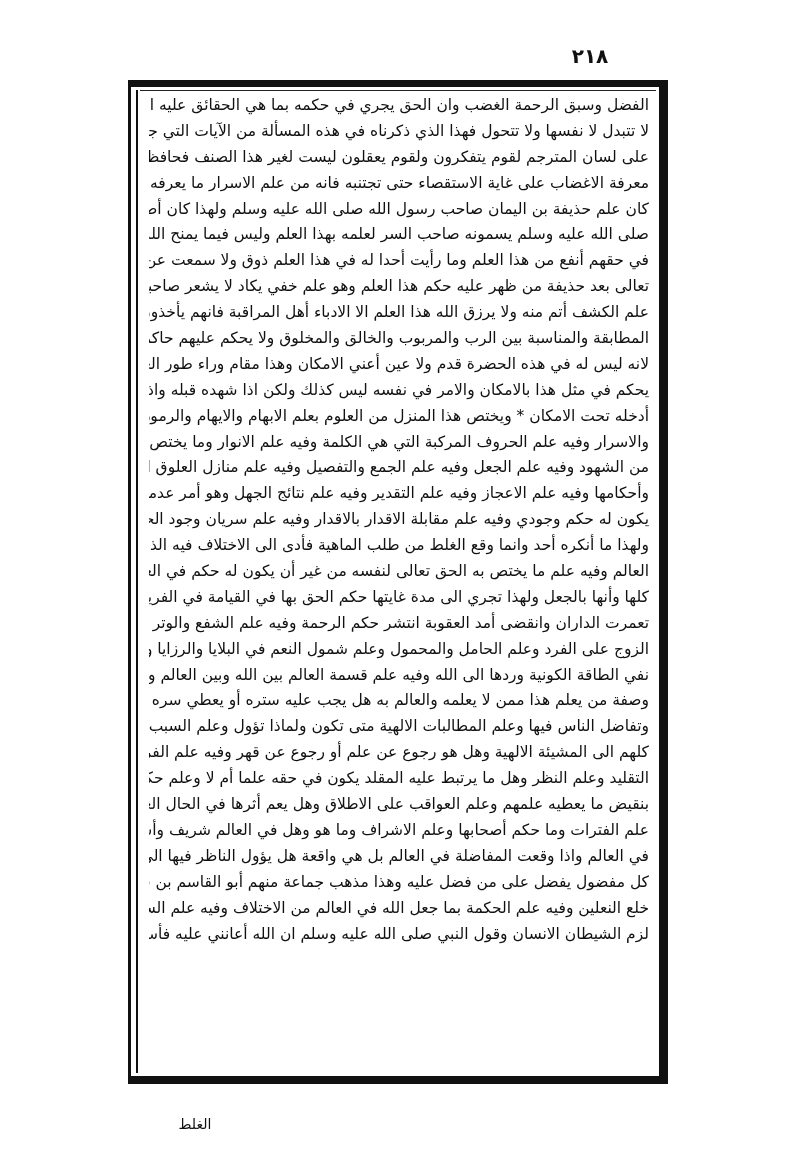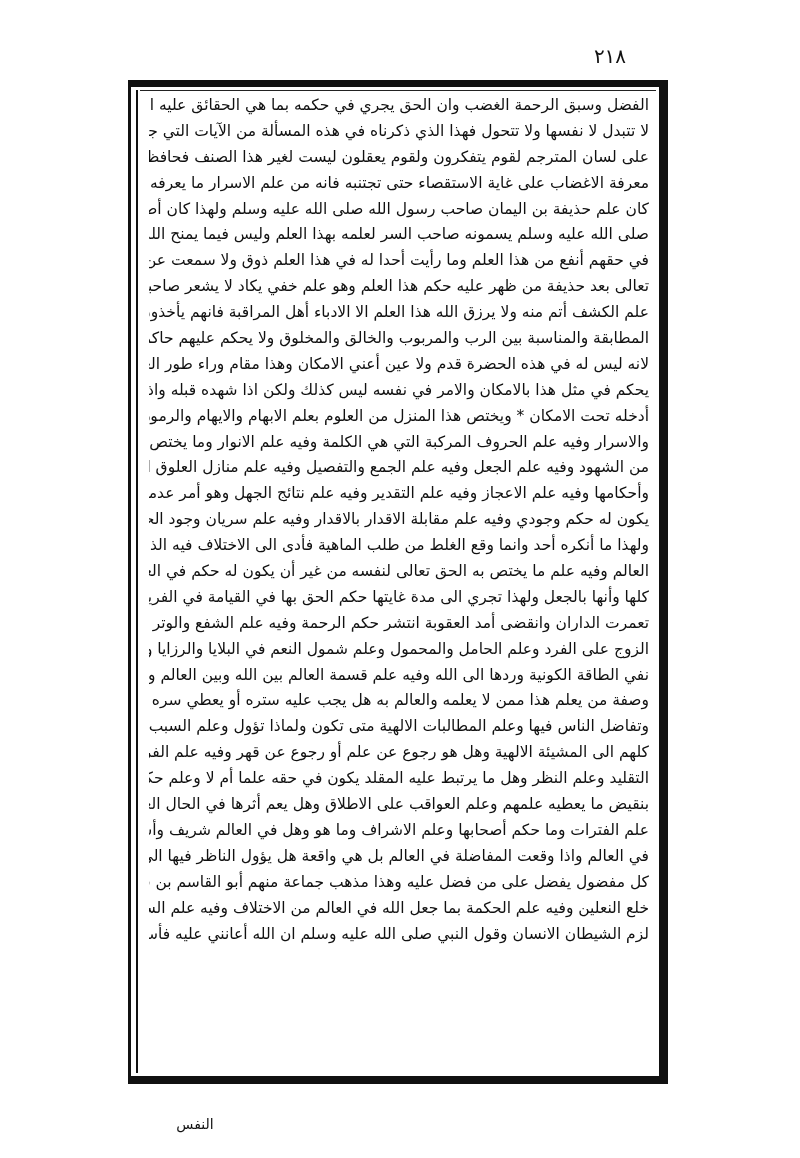--- a/index.html
+++ b/index.html
@@ -1,22 +1,22 @@
 <!DOCTYPE html>
 <html><head>
 <meta charset="utf-8">
 <style>
   html, body { margin: 0; padding: 0; }
   body {
     width: 800px; height: 1158px; background: #ffffff; position: relative; overflow: hidden;
     font-family: "DejaVu Sans", sans-serif; color: #111;
   }
   .page-number {
-    position: absolute; left: 580px; top: 44px; width: 60px; text-align: center;
-    font-size: 20px; font-weight: normal; direction: rtl;
+    position: absolute; left: 560px; top: 44px; width: 60px; text-align: center;
+    font-size: 20px; font-weight: bold; direction: rtl;
   }
   .frame {
     position: absolute; left: 128px; top: 80px; width: 540px; height: 1004px;
     border-top: 7px solid #111; border-right: 9px solid #111; border-bottom: 8px solid #111;
     border-left: 3px solid #111; box-sizing: border-box;
   }
   .frame::before {
     content: ""; position: absolute; left: 5px; top: 3px; bottom: 3px; width: 0;
     border-left: 2px solid #111;
   }
@@ -74,13 +74,13 @@
       <div class="line">التقليد وعلم النظر وهل ما يرتبط عليه المقلد يكون في حقه علما أم لا وعلم حكم السابقة على العالم</div>
       <div class="line">بنقيض ما يعطيه علمهم وعلم العواقب على الاطلاق وهل يعم أثرها في الحال العالم بها أم لا وفيه</div>
       <div class="line">علم الفترات وما حكم أصحابها وعلم الاشراف وما هو وهل في العالم شريف وأشرف أم لا مفاضلة</div>
       <div class="line">في العالم واذا وقعت المفاضلة في العالم بل هي واقعة هل يؤول الناظر فيها الى التساوي فيكون</div>
       <div class="line">كل مفضول يفضل على من فضل عليه وهذا مذهب جماعة منهم أبو القاسم بن قسي صاحب</div>
       <div class="line">خلع النعلين وفيه علم الحكمة بما جعل الله في العالم من الاختلاف وفيه علم السبب الذي لاجله</div>
       <div class="line">لزم الشيطان الانسان وقول النبي صلى الله عليه وسلم ان الله أعانني عليه فأسلم وفيه علم حكم من</div>
     </div>
 </div>
 
-<div class="catchword">النفس</div>
+<div class="catchword">الغلط</div>
 
 </body></html>

